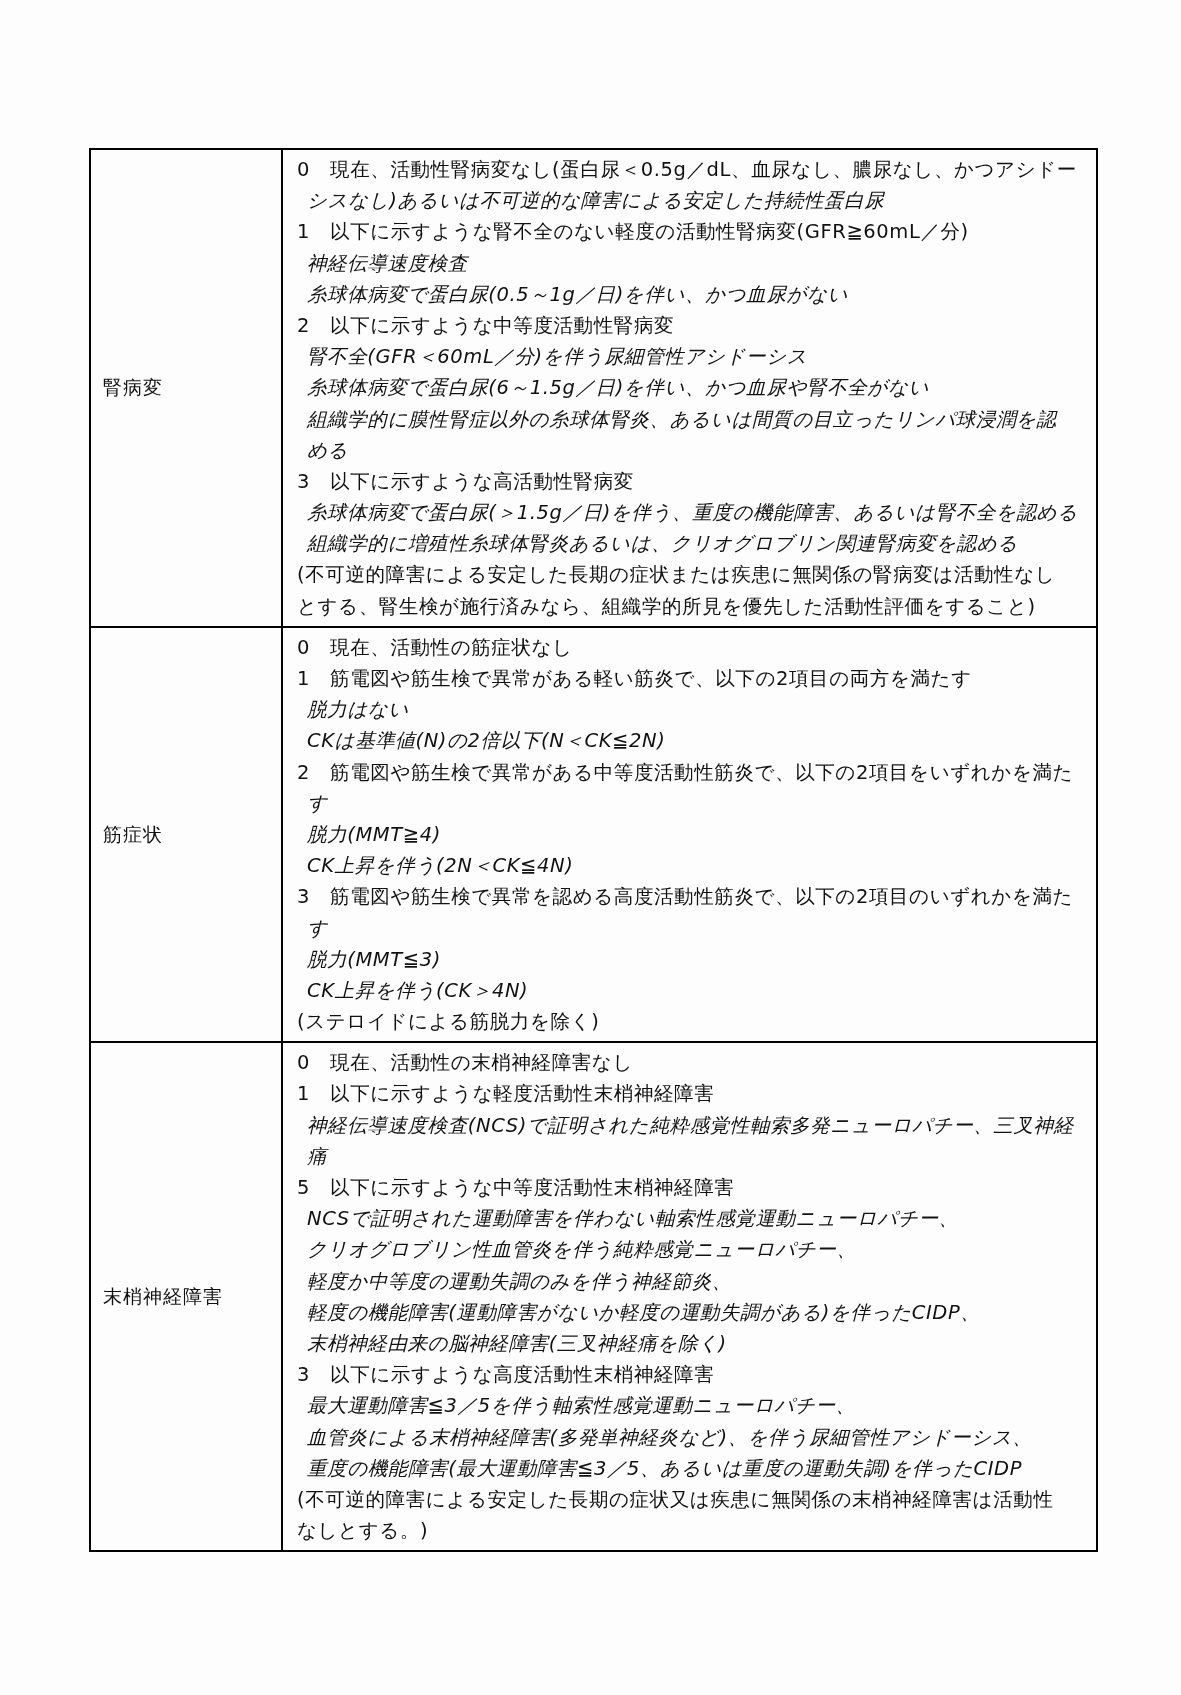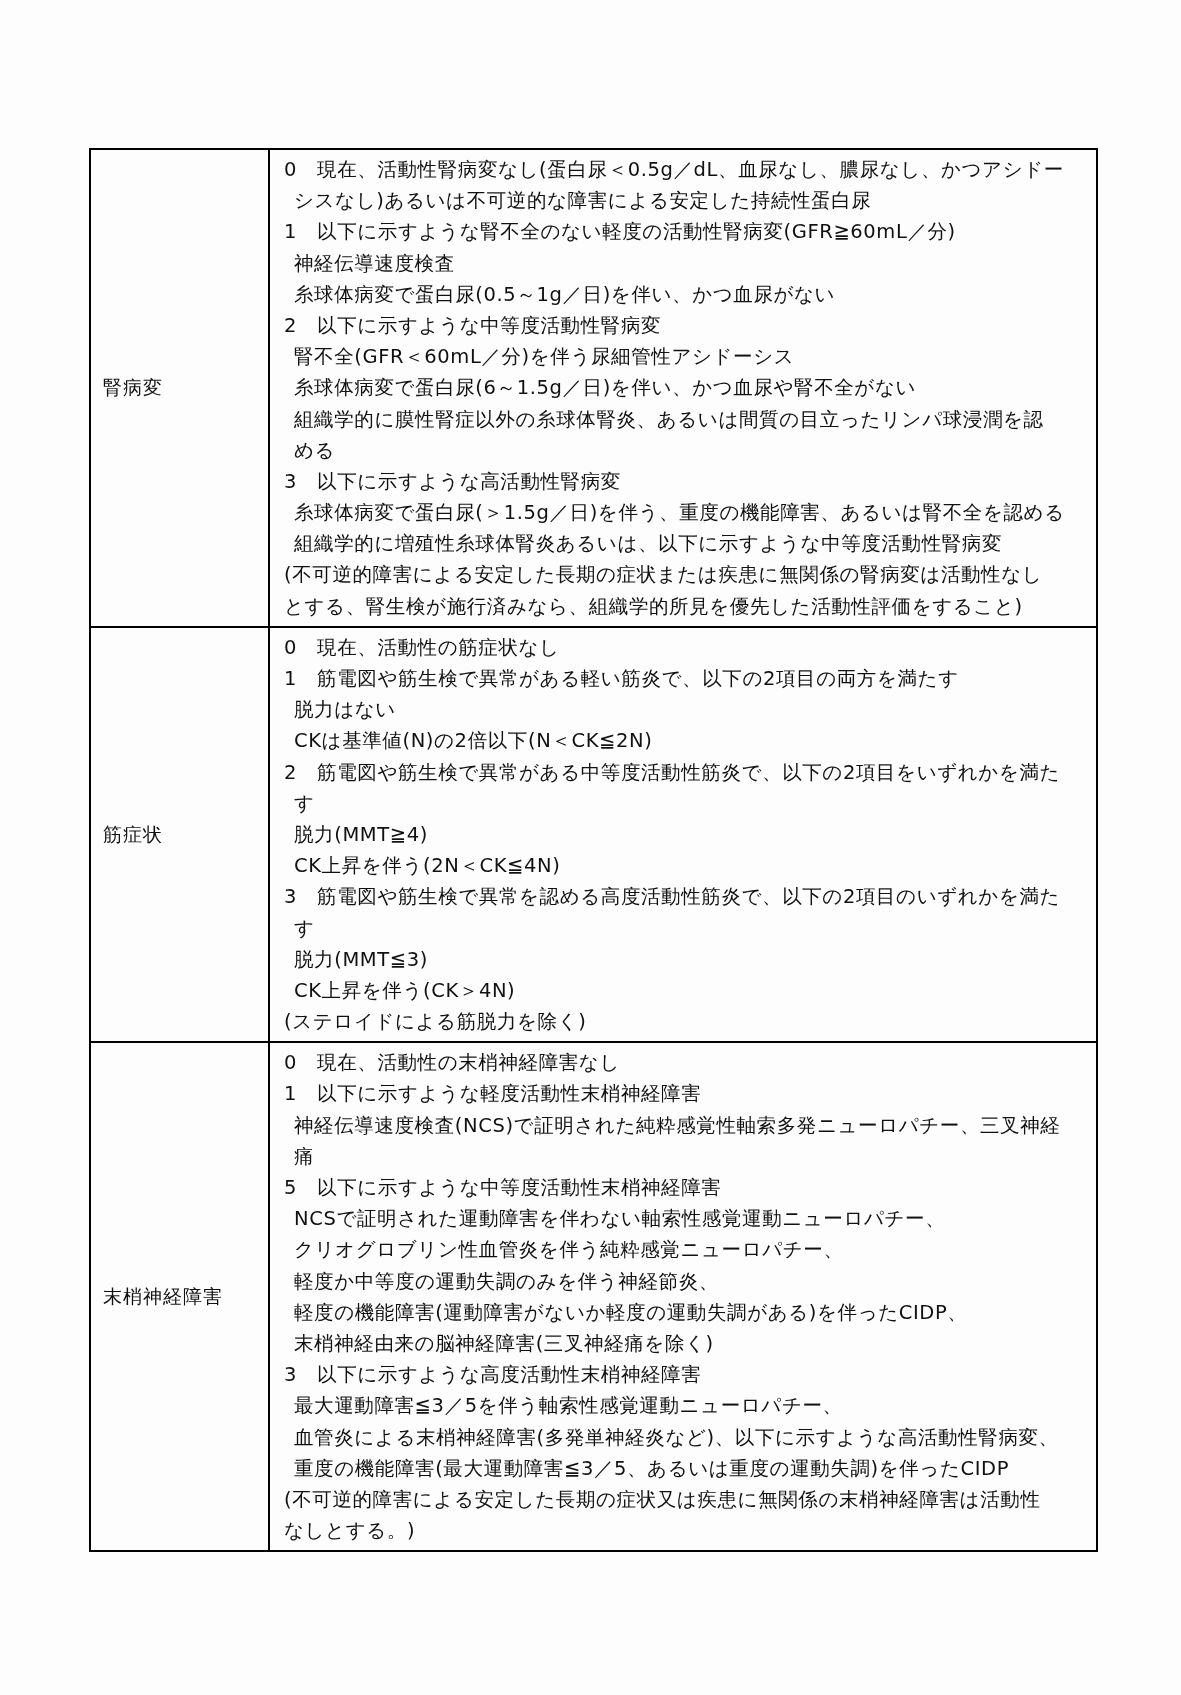--- a/index.html
+++ b/index.html
@@ -5,31 +5,31 @@
   html, body { margin: 0; padding: 0; background: #fdfdfd; }
   body {
     width: 1181px; height: 1695px; position: relative; overflow: hidden;
     font-family: "DejaVu Sans", sans-serif; color: #111;
   }
   .doc-table {
     position: absolute; left: 89px; top: 148px; width: 1009px;
     border-collapse: collapse; table-layout: fixed;
   }
   .doc-table td {
-    border: 2px solid #000; vertical-align: middle; padding: 4px;
+    border: 2px solid #000; vertical-align: middle; padding: 17px;
   }
   .doc-table td.label-cell {
     width: 161px; padding-left: 12px; font-size: 19px; letter-spacing: 1px;
   }
   .doc-table td.content-cell { padding: 4px 6px 4px 14px; vertical-align: top; }
   .line {
     display: block; font-size: 19.5px; line-height: 31.2px; height: 31.2px;
     white-space: nowrap; letter-spacing: 0.6px; overflow: hidden;
   }
-  .line.indent { padding-left: 10px; }
+  .line.indent { padding-left: 10px; font-style: italic; }
 </style>
 </head>
 <body>
 
 <table class="doc-table">
   <tbody>
     <tr style="height:470px;">
       <td class="label-cell">腎病変</td>
       <td class="content-cell">
         <span class="line">0　現在、活動性腎病変なし(蛋白尿＜0.5g／dL、血尿なし、膿尿なし、かつアシドー</span>
@@ -37,21 +37,21 @@
         <span class="line">1　以下に示すような腎不全のない軽度の活動性腎病変(GFR≧60mL／分)</span>
         <span class="line indent">神経伝導速度検査</span>
         <span class="line indent">糸球体病変で蛋白尿(0.5～1g／日)を伴い、かつ血尿がない</span>
         <span class="line">2　以下に示すような中等度活動性腎病変</span>
         <span class="line indent">腎不全(GFR＜60mL／分)を伴う尿細管性アシドーシス</span>
         <span class="line indent">糸球体病変で蛋白尿(6～1.5g／日)を伴い、かつ血尿や腎不全がない</span>
         <span class="line indent">組織学的に膜性腎症以外の糸球体腎炎、あるいは間質の目立ったリンパ球浸潤を認</span>
         <span class="line indent">める</span>
         <span class="line">3　以下に示すような高活動性腎病変</span>
         <span class="line indent">糸球体病変で蛋白尿(＞1.5g／日)を伴う、重度の機能障害、あるいは腎不全を認める</span>
-        <span class="line indent">組織学的に増殖性糸球体腎炎あるいは、以下に示すような中等度活動性腎病変</span>
+        <span class="line indent">組織学的に増殖性糸球体腎炎あるいは、クリオグロブリン関連腎病変を認める</span>
         <span class="line">(不可逆的障害による安定した長期の症状または疾患に無関係の腎病変は活動性なし</span>
         <span class="line">とする、腎生検が施行済みなら、組織学的所見を優先した活動性評価をすること)</span>
       </td>
     </tr>
     <tr style="height:408px;">
       <td class="label-cell">筋症状</td>
       <td class="content-cell">
         <span class="line">0　現在、活動性の筋症状なし</span>
         <span class="line">1　筋電図や筋生検で異常がある軽い筋炎で、以下の2項目の両方を満たす</span>
         <span class="line indent">脱力はない</span>
@@ -75,20 +75,20 @@
         <span class="line indent">神経伝導速度検査(NCS)で証明された純粋感覚性軸索多発ニューロパチー、三叉神経</span>
         <span class="line indent">痛</span>
         <span class="line">5　以下に示すような中等度活動性末梢神経障害</span>
         <span class="line indent">NCSで証明された運動障害を伴わない軸索性感覚運動ニューロパチー、</span>
         <span class="line indent">クリオグロブリン性血管炎を伴う純粋感覚ニューロパチー、</span>
         <span class="line indent">軽度か中等度の運動失調のみを伴う神経節炎、</span>
         <span class="line indent">軽度の機能障害(運動障害がないか軽度の運動失調がある)を伴ったCIDP、</span>
         <span class="line indent">末梢神経由来の脳神経障害(三叉神経痛を除く)</span>
         <span class="line">3　以下に示すような高度活動性末梢神経障害</span>
         <span class="line indent">最大運動障害≦3／5を伴う軸索性感覚運動ニューロパチー、</span>
-        <span class="line indent">血管炎による末梢神経障害(多発単神経炎など)、以下に示すような高活動性腎病変、</span>
+        <span class="line indent">血管炎による末梢神経障害(多発単神経炎など)、を伴う尿細管性アシドーシス、</span>
         <span class="line indent">重度の機能障害(最大運動障害≦3／5、あるいは重度の運動失調)を伴ったCIDP</span>
         <span class="line">(不可逆的障害による安定した長期の症状又は疾患に無関係の末梢神経障害は活動性</span>
         <span class="line">なしとする。)</span>
       </td>
     </tr>
   </tbody>
 </table>
 
 </body></html>

